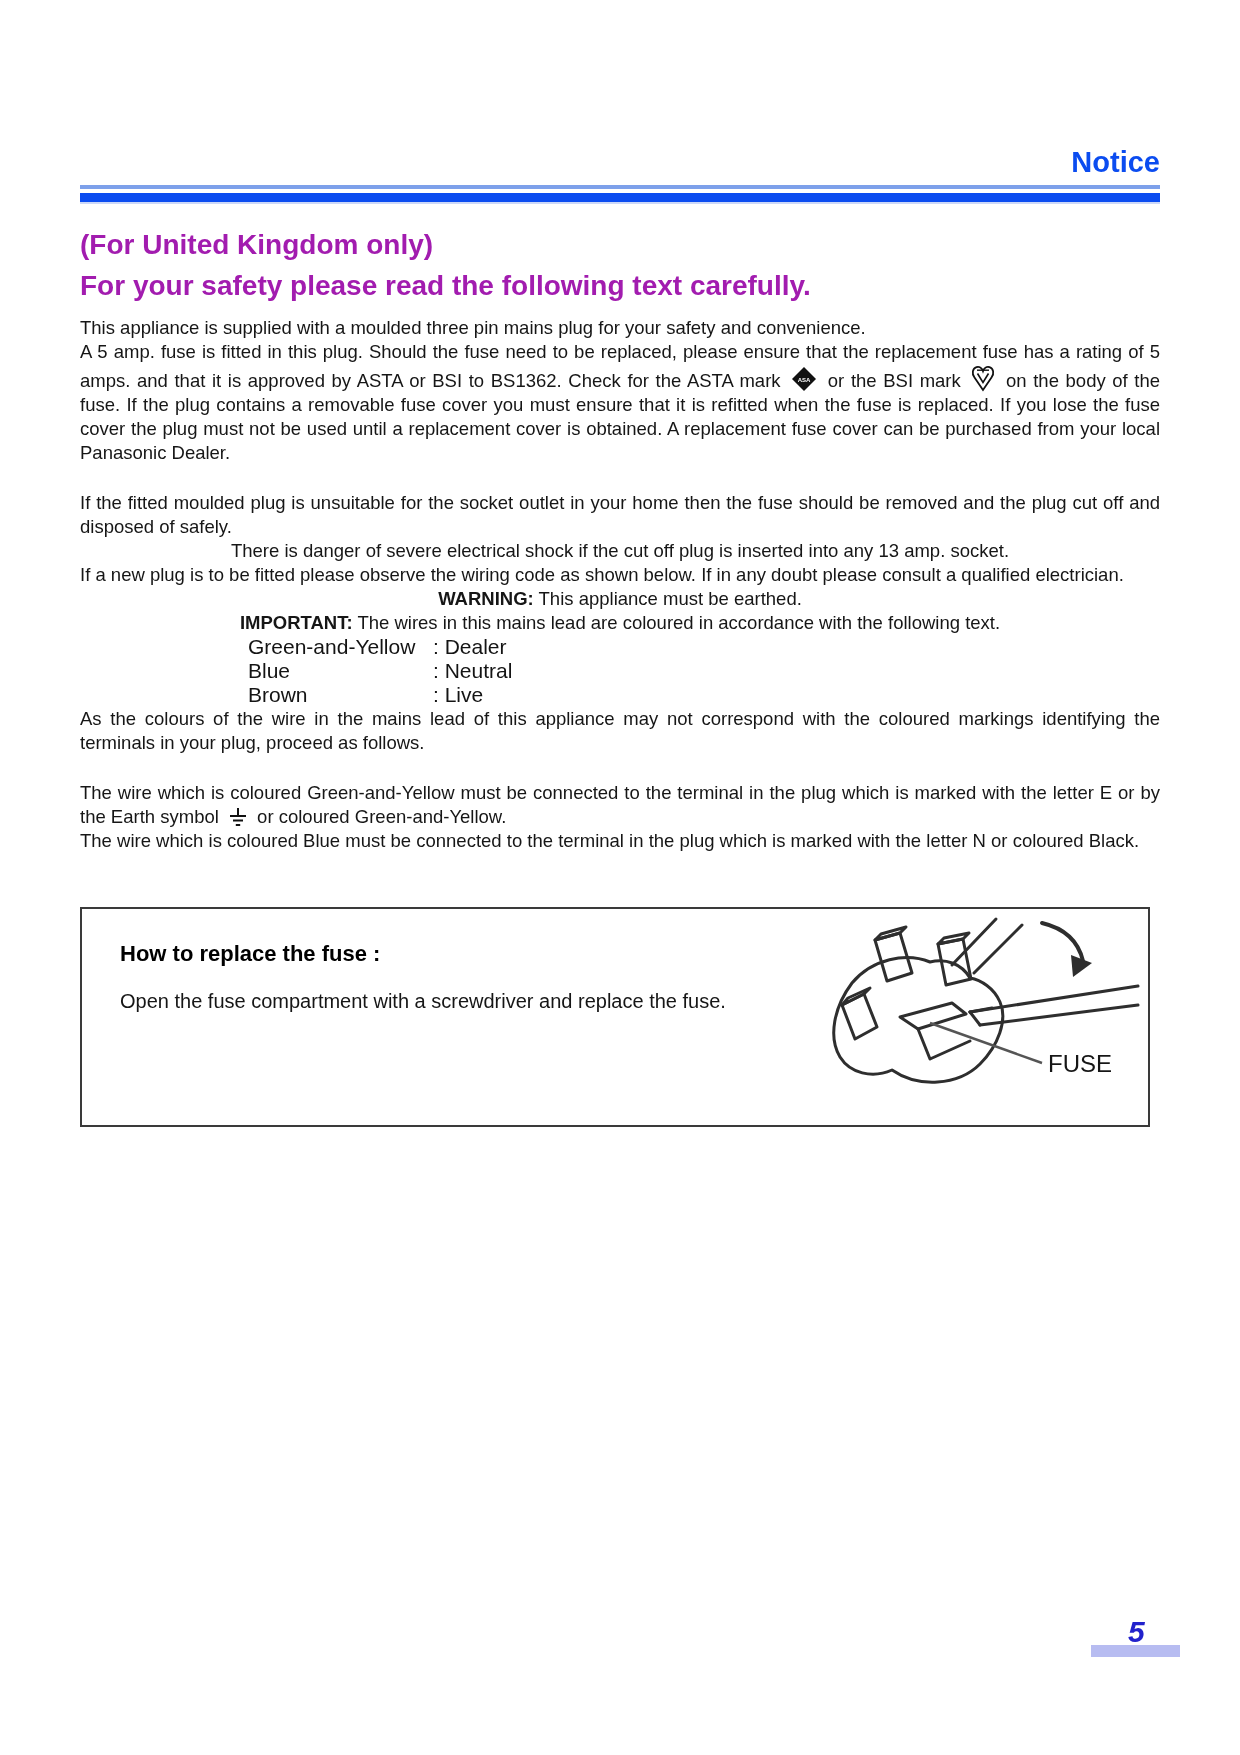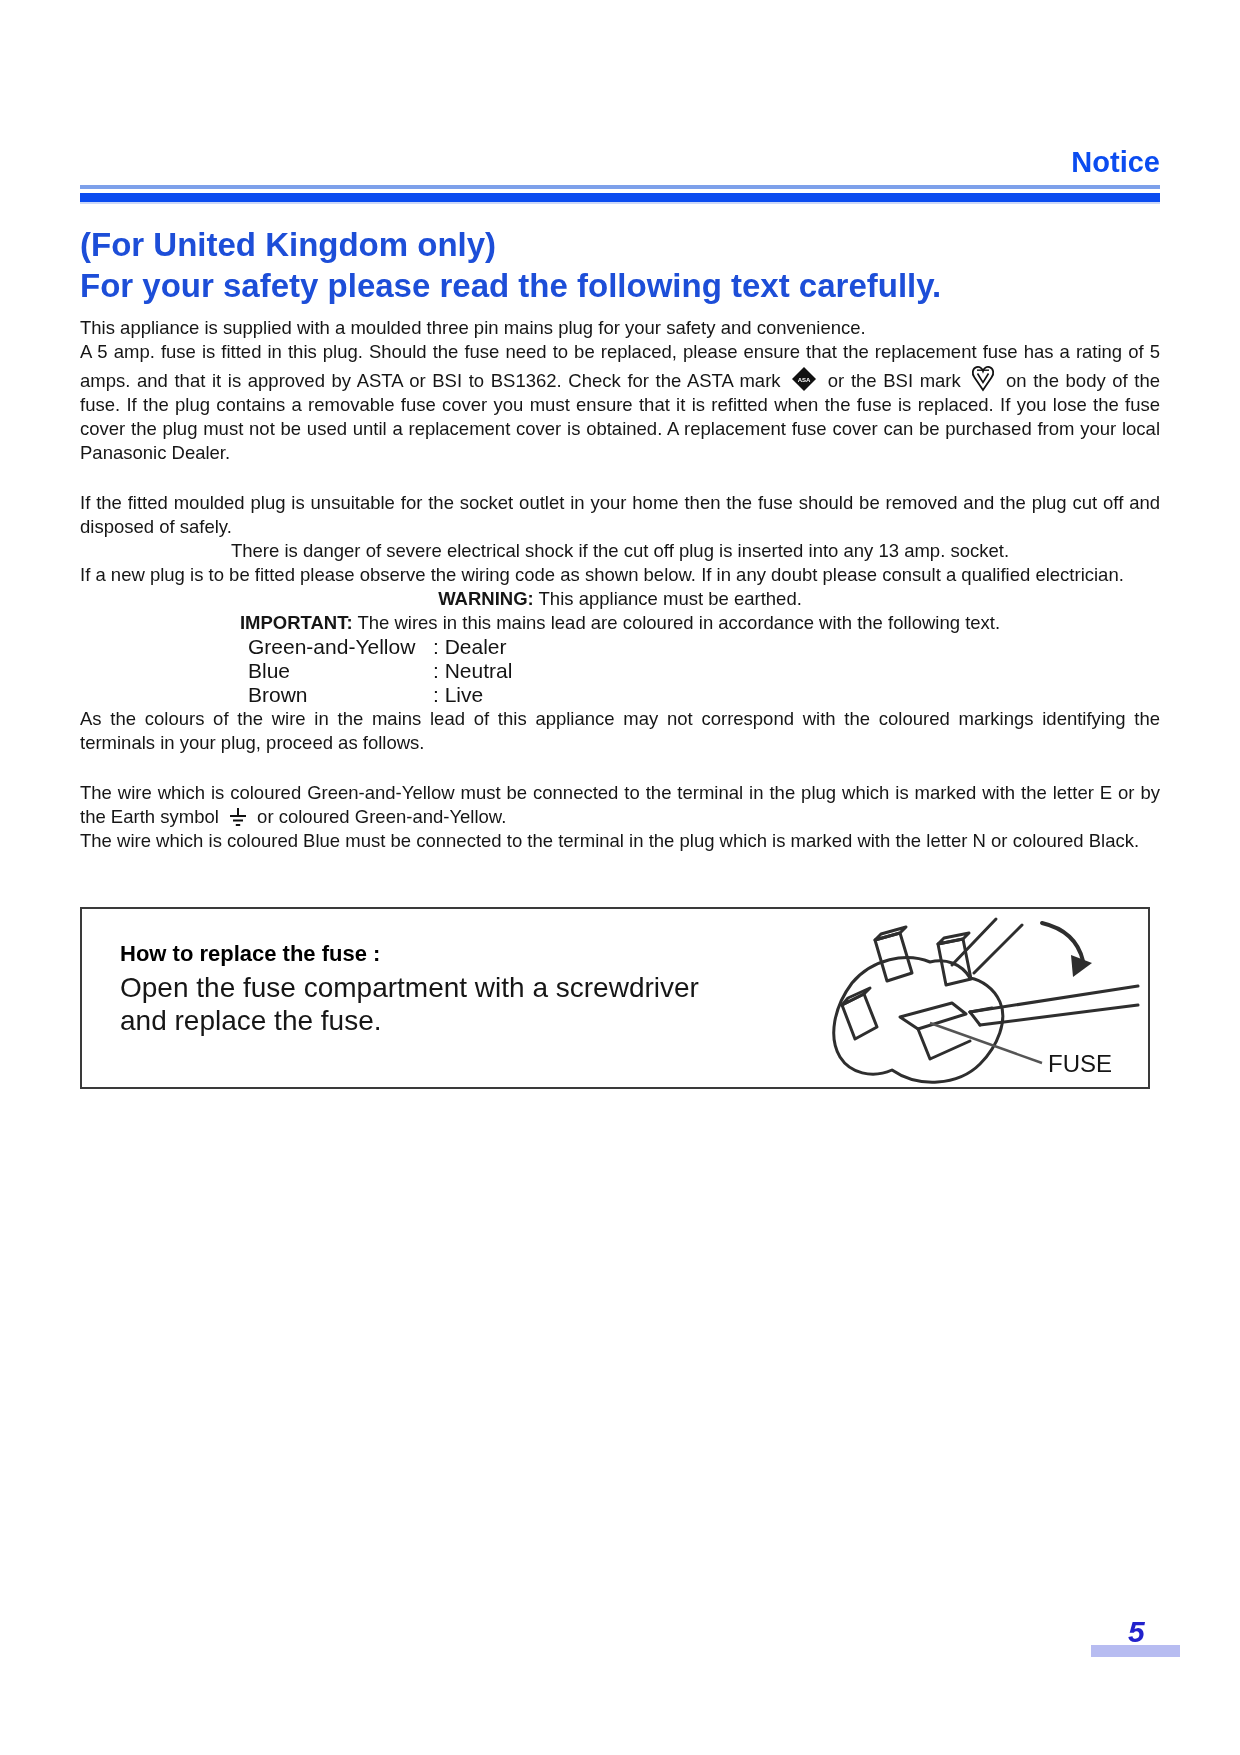--- a/index.html
+++ b/index.html
@@ -22,24 +22,24 @@
     line-height: 1;
     color: #0b4cf0;
   }
   .rules { margin-top: 8px; }
   .rule-thin  { height: 4px; background: #7da0ea; }
   .rule-gap   { height: 4px; background: #ffffff; }
   .rule-thick { height: 9px; background: #0b4cf0; border-bottom: 2px solid #ccd8f8; }
 
   .doc-title {
     margin-top: 20px;
-    font-size: 33px;
+    font-size: 28px;
     font-weight: bold;
     line-height: 41px;
-    color: #1d4ed8;
+    color: #a21caf;
   }
 
   .body-copy { margin-top: 10px; }
   .para {
     font-size: 18.5px;
     line-height: 24px;
     text-align: justify;
     color: #161616;
   }
   .para.single { text-align: center; }
@@ -53,28 +53,28 @@
 
   .inline-icon {
     display: inline-block;
     vertical-align: -5px;
     margin: 0 4px;
   }
 
   .fuse-box {
     margin-top: 54px;
     width: 1070px;
-    height: 182px;
+    height: 220px;
     border: 2px solid #3a3a3a;
     box-sizing: border-box;
     position: relative;
   }
   .fuse-box-text { position: absolute; left: 38px; top: 30px; width: 620px; }
   .fuse-box-title { font-size: 22px; font-weight: bold; line-height: 30px; color: #000; }
-  .fuse-box-body  { font-size: 28px; line-height: 33px; margin-top: 2px; color: #161616; }
+  .fuse-box-body  { font-size: 20px; line-height: 33px; margin-top: 16px; color: #161616; }
   .fuse-illustration { position: absolute; right: 8px; top: 4px; }
 
   .page-number-bar {
     position: absolute;
     left: 1091px; top: 1645px;
     width: 89px; height: 12px;
     background: #b7bcf1;
   }
   .page-number {
     position: absolute;

